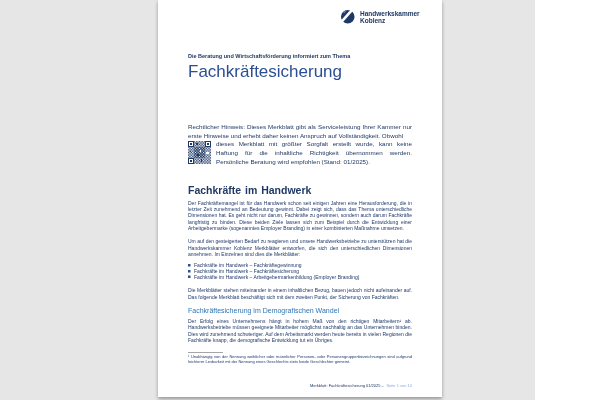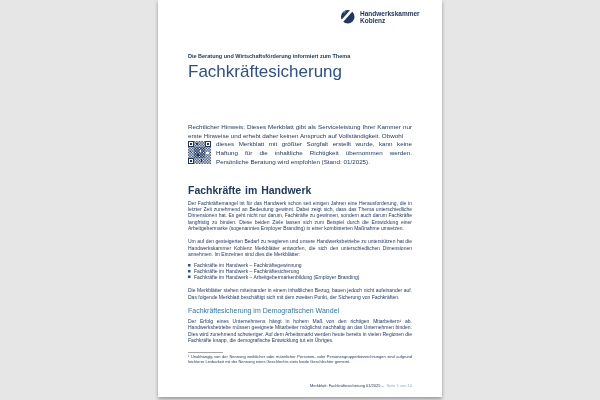--- a/index.html
+++ b/index.html
@@ -1,18 +1,18 @@
 <!DOCTYPE html>
 <html lang="de"><head>
 <meta charset="utf-8">
 <style>
   * { margin: 0; padding: 0; box-sizing: border-box; }
   body { width: 600px; height: 400px; font-family: "Liberation Sans", sans-serif; }
   .stage {
-    position: relative; width: 600px; height: 400px;
+    position: relative; width: 535px; height: 400px;
     background: #e6e6e6; overflow: hidden;
   }
   
   .page {
     position: absolute; left: 158px; top: 0;
     width: 568px; height: 794px;
     transform: scale(0.5); transform-origin: 0 0;
     background: #ffffff;
     box-shadow: 0 4px 7px rgba(0,0,0,0.35);
     color: #1f3864;

